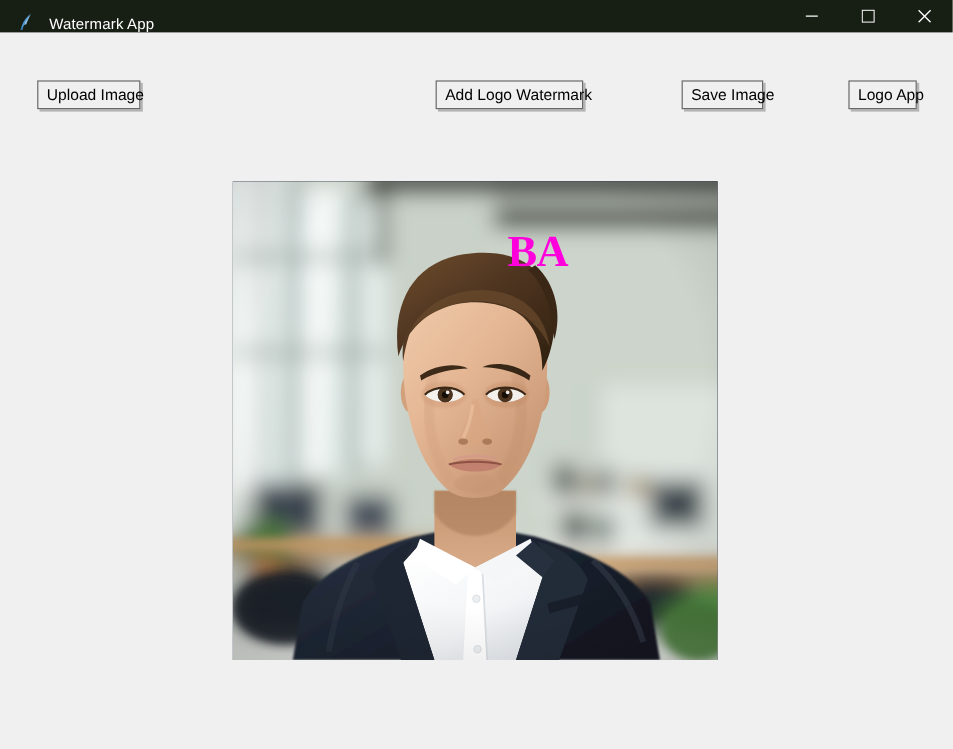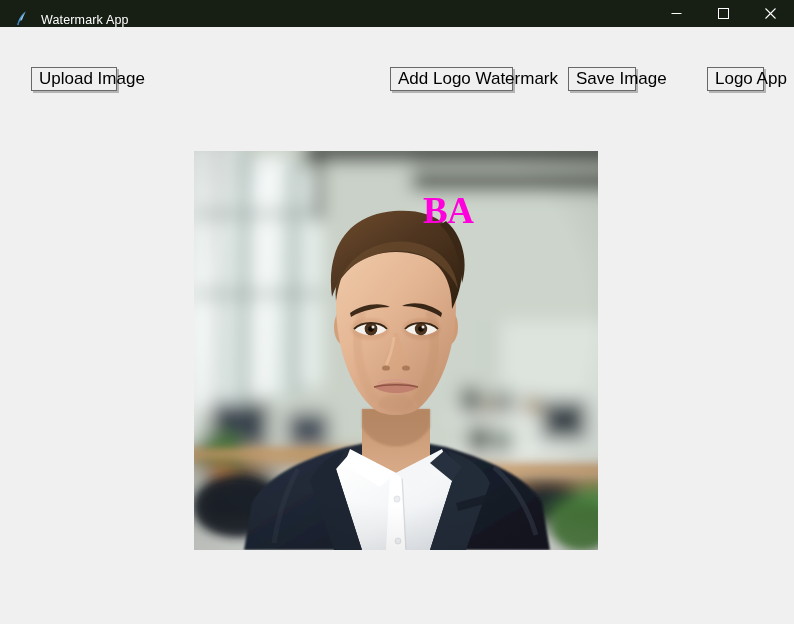--- a/index.html
+++ b/index.html
@@ -61,21 +61,21 @@
     left: 0; top: 27px;
     width: 794px; height: 45px;
   }
   .tk-button {
     position: absolute;
     top: 40px;
     height: 24px;
     background: #f0f0f0;
     border: 1px solid #696969;
     color: #000000;
-    font-size: 17px;
+    font-size: 13px;
     font-family: "Liberation Sans", sans-serif;
     line-height: 22px;
     text-align: center;
     padding: 0 7px;
     cursor: default;
     box-shadow: 2px 2px 0 0 #b4b4b4;
     white-space: nowrap;
     user-select: none;
   }
 
@@ -142,21 +142,21 @@
       </div>
 
     </div>
   </div>
 
   <div id="toolbar">
 
     <div class="tk-button" style="left:31px; width:86px;">Upload Image</div>
 
 
-    <div class="tk-button" style="left:390px; width:123px;">Add Logo Watermark</div>
+    <div class="tk-button" style="left:363px; width:123px;">Add Logo Watermark</div>
 
     <div class="tk-button" style="left:568px; width:68px;text-align:right;">Save Image</div>
 
     <div class="tk-button" style="left:707px; width:57px;">Logo App</div>
 
   </div>
 
   <div id="image-preview">
 
     <svg id="photo-svg" viewBox="0 0 404 399" preserveAspectRatio="none">

